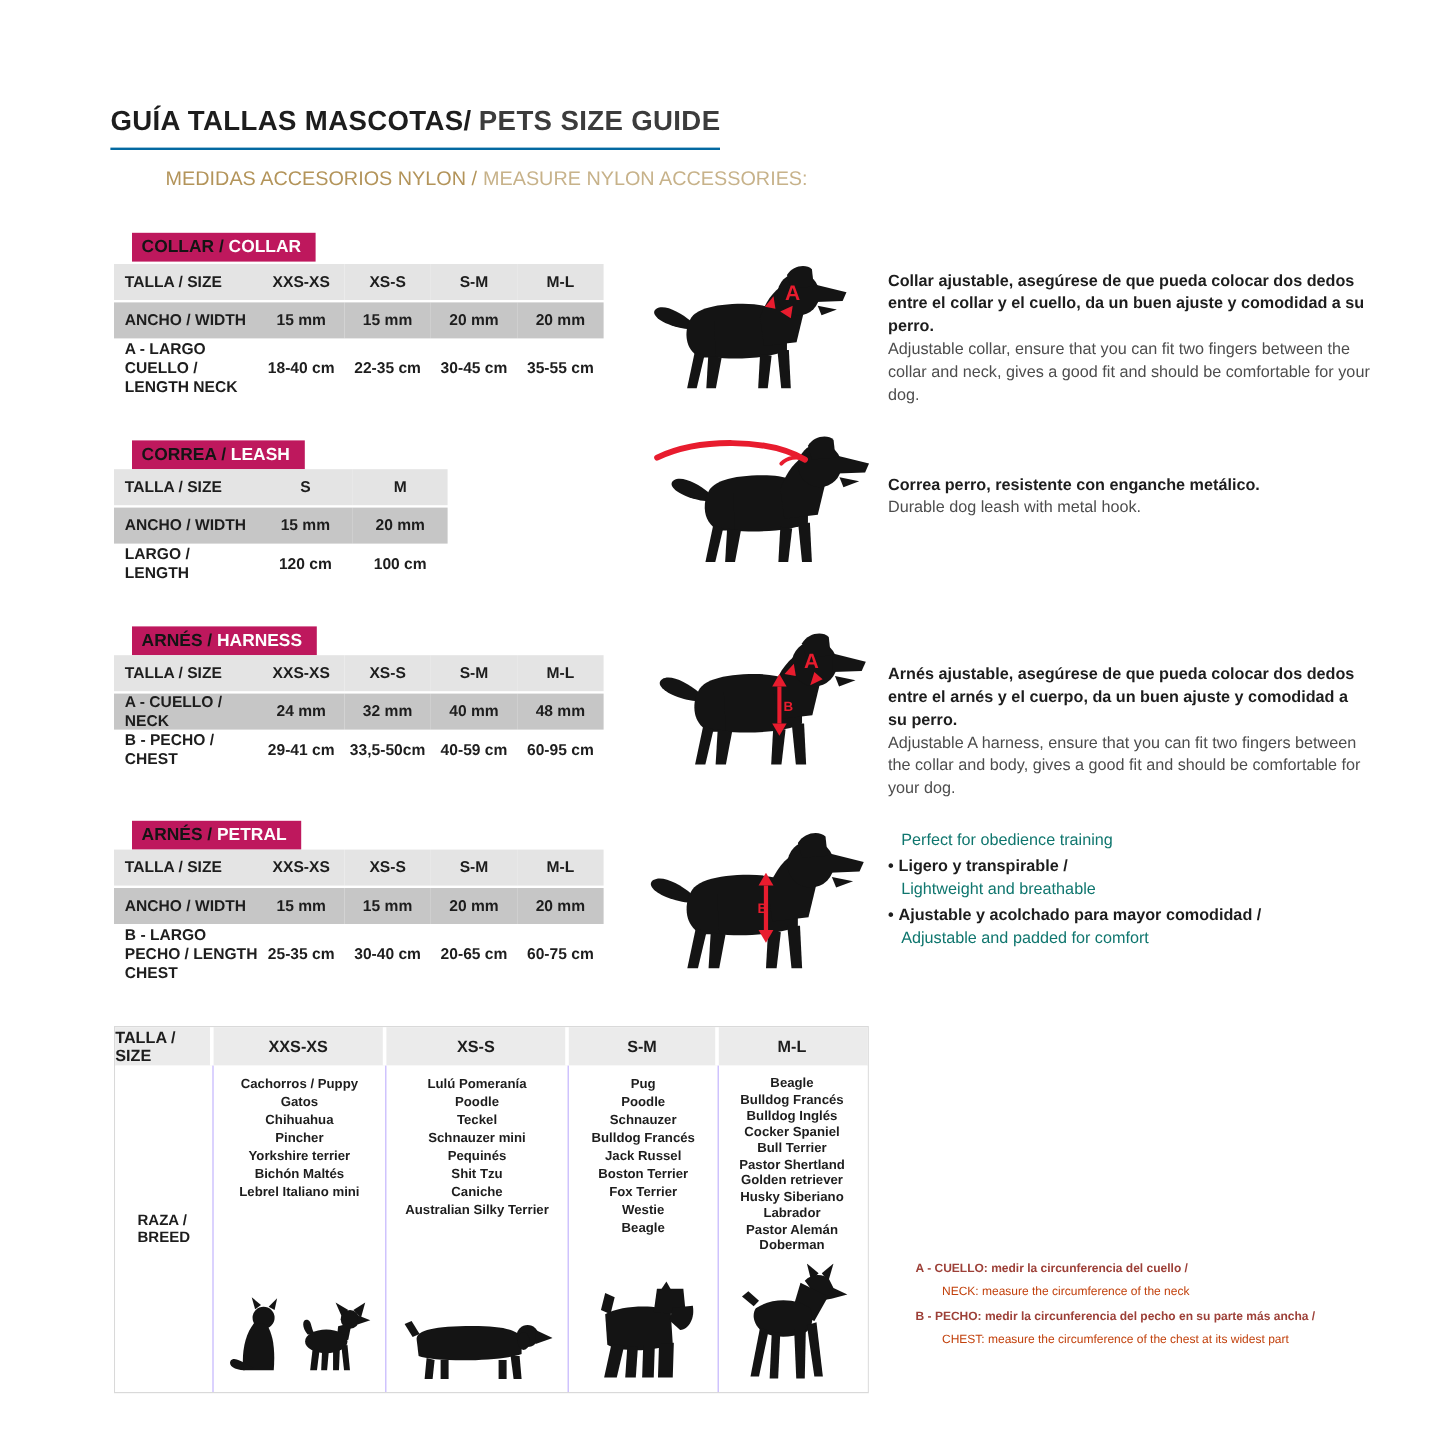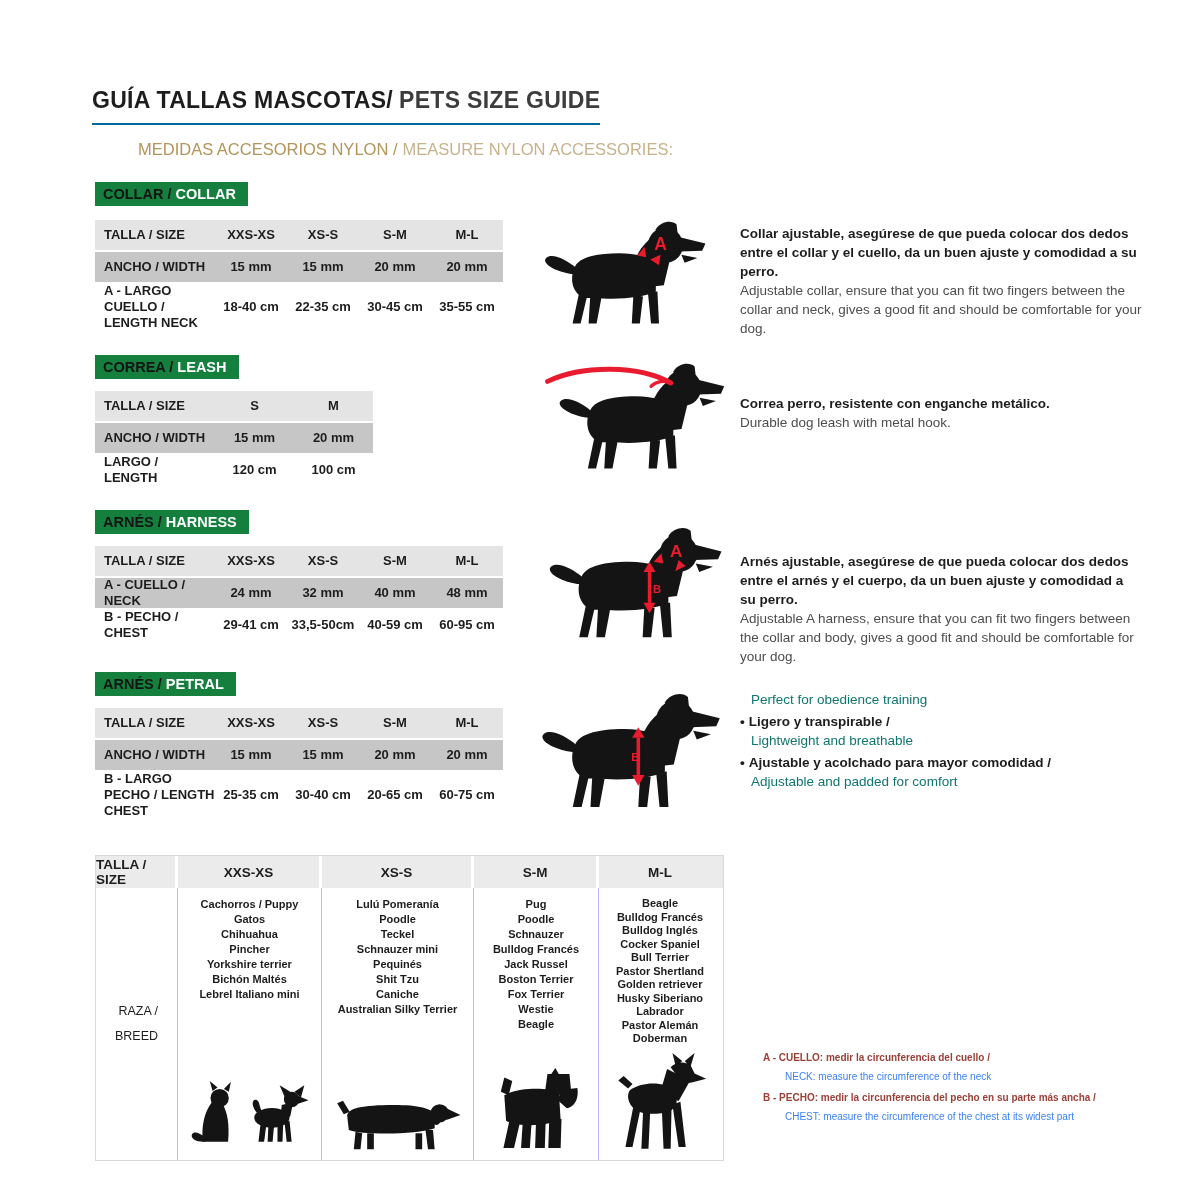--- a/index.html
+++ b/index.html
@@ -11,22 +11,22 @@
   .title{
     position:absolute;left:92px;top:72px;font-size:23px;font-weight:bold;
     letter-spacing:.3px;border-bottom:2px solid #0369a1;padding-bottom:9px;white-space:nowrap;
   }
   .title .t-en{font-weight:600;color:#3c3c3c;margin-left:6px;}
   .subtitle{position:absolute;left:102px;top:140px;font-size:16.5px;font-weight:normal;white-space:nowrap;margin-left:36px;}
   .subtitle .s-es{color:#b3945a;}
   .subtitle .s-en{color:#c7b28a;margin-left:5px;}
   
   .badge{
-    position:absolute;left:95px;background:#15803d;padding:4px 12px 4px 8px;
-    font-size:14.5px;font-weight:bold;white-space:nowrap;
+    position:absolute;left:110px;background:#be185d;padding:4px 12px 4px 8px;
+    font-size:14.5px;font-weight:bold;white-space:nowrap;margin-top:12px;
   }
   .badge .b-es{color:#141414;}
   .badge .b-en{color:#fdfdfd;margin-left:4px;}
   
   .sztable{position:absolute;left:95px;font-size:13px;font-weight:bold;}
   .trow{display:flex;margin-bottom:2px;}
   .tcell{display:flex;align-items:center;justify-content:center;text-align:center;line-height:1.25;}
   .tlabel{width:120px;justify-content:flex-start;text-align:left;padding-left:9px;box-sizing:border-box;}
   .tval{width:72px;}
   .tval-w{width:79px;}
@@ -55,26 +55,26 @@
   .bhead .bhcell:last-child{border-right:none;}
   .bbody{display:grid;grid-template-columns:82px 144px 152px 125px 122px;background:#fff;}
   .bcell{
     position:relative;height:272px;border-right:1px solid #c4b5fd;box-sizing:border-box;
     text-align:center;padding-top:9px;
   }
   .bcell:last-child{border-right:none;}
   .breedlist{font-size:11px;font-weight:bold;line-height:15px;white-space:pre-line;}
   .breedlist.tight{line-height:13.5px;}
   .razacell{display:flex;align-items:center;justify-content:center;padding-top:0;}
-  .raza{font-size:12.5px;font-weight:normal;line-height:25px;text-align:right;white-space:pre-line;}
+  .raza{font-size:12.5px;font-weight:bold;line-height:14px;text-align:left;white-space:pre-line;}
   .sil{position:absolute;bottom:5px;left:50%;transform:translateX(-50%);}
   
   .notes{position:absolute;left:763px;top:1048px;width:430px;font-size:10px;line-height:19px;}
   .note-bold{font-weight:bold;color:#9d4038;}
-  .note-reg{font-weight:normal;color:#3b82f6;padding-left:22px;margin-bottom:2px;}
+  .note-reg{font-weight:normal;color:#c2410c;padding-left:22px;margin-bottom:2px;}
 </style>
 </head>
 <body>
 
 <div class="page">
 
   <svg width="0" height="0" style="position:absolute" aria-hidden="true">
     <symbol id="dog" viewBox="0 0 220 140">
       <path d="M46,62 C34,52 18,44 10,49 C4,53 10,60 22,65 C32,69 42,71 48,70 Z"></path>
       <path d="M44,66 C44,50 70,44 100,44 C124,44 140,50 146,60 L146,92 C128,102 74,104 52,96 C46,88 44,76 44,66 Z"></path>

